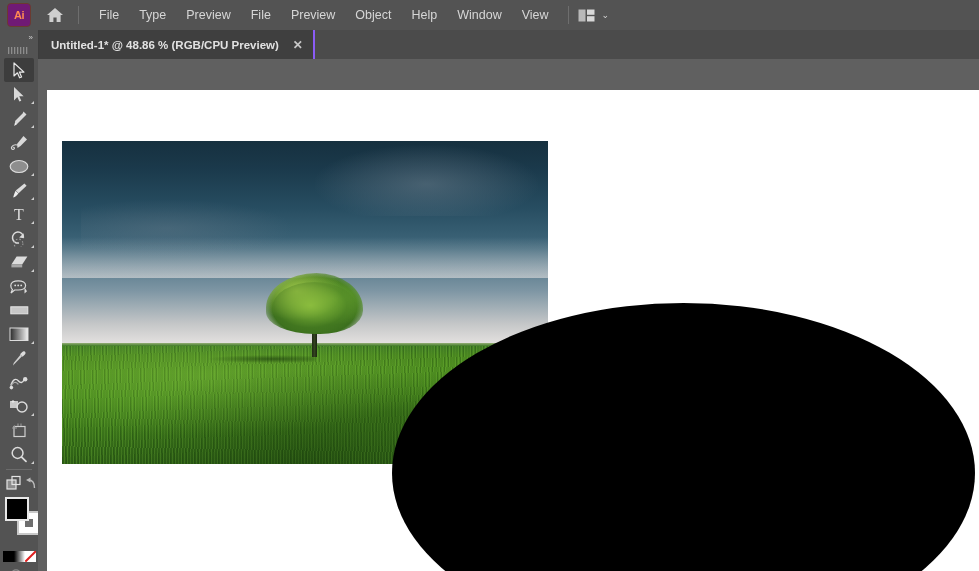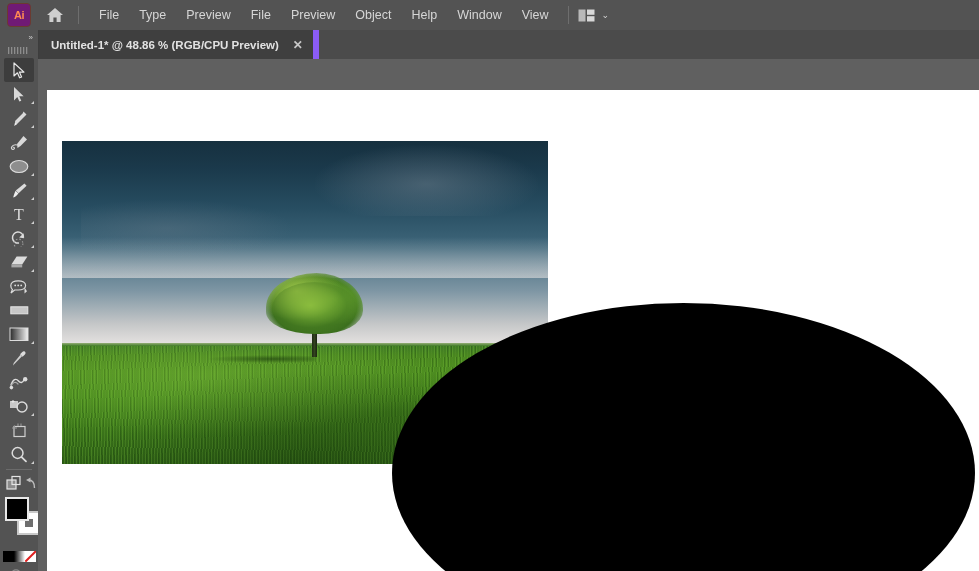--- a/index.html
+++ b/index.html
@@ -42,21 +42,21 @@
 
   
   .tabbar{
     position:absolute;left:0;top:30px;width:979px;height:29px;
     background:#4b4b4b;
   }
   .tab{
     position:absolute;left:37px;top:0;height:29px;
     background:#3f3f3f;
     display:flex;align-items:center;padding:0 10px 0 14px;
-    border-right:6px solid #8b5cf6;
+    border-right:2px solid #8b5cf6;
     cursor:default;
   }
   .tab-title{
     font-size:11.5px;color:#e2e2e2;font-weight:bold;white-space:nowrap;
   }
   .tab-close{
     margin-left:14px;font-size:12px;color:#c8c8c8;line-height:1;
     cursor:pointer;font-weight:bold;
   }
 

